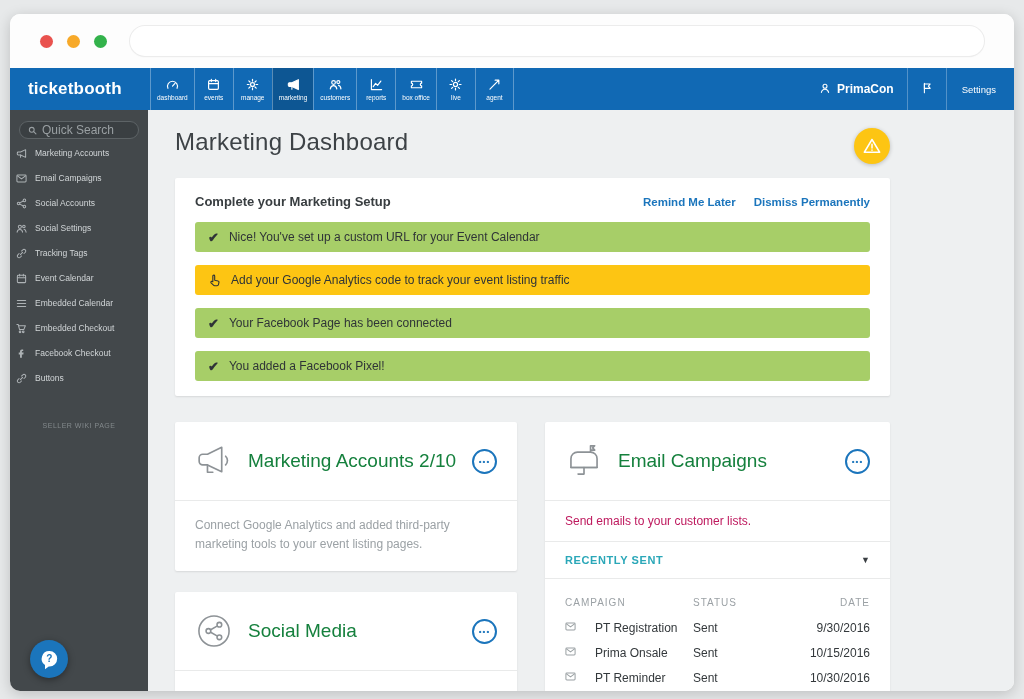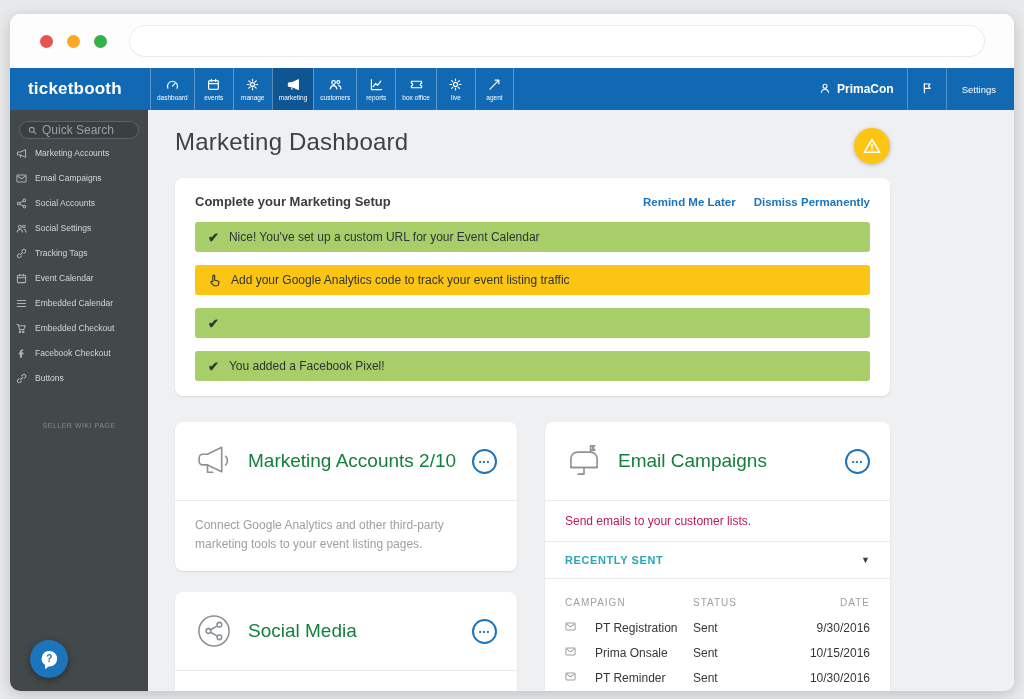--- a/index.html
+++ b/index.html
@@ -46,21 +46,21 @@
     display:flex;align-items:center;justify-content:center;box-shadow:0 2px 7px rgba(0,0,0,.38);cursor:pointer;z-index:5;border:0}
 
   
   .main{flex:1;background:#eef0f1;padding:18px 0 0 27px;overflow:hidden}
   .content{width:715px}
   .title-row{display:flex;align-items:flex-start;justify-content:space-between;margin-bottom:14px}
   .page-title{font-size:24px;color:#3d4246;font-weight:400;letter-spacing:.2px}
   .warn-badge{width:36px;height:36px;border-radius:50%;background:var(--warning,#fdc513);display:flex;align-items:center;
     justify-content:center;box-shadow:0 1px 4px rgba(0,0,0,.22);cursor:pointer;border:0}
 
-  .card{background:#fff;border-radius:8px;box-shadow:0 1px 2px rgba(0,0,0,.1)}
+  .card{background:#fff;border-radius:2px;box-shadow:0 1px 2px rgba(0,0,0,.1)}
   .setup-card{padding:16px 20px 2px}
   .setup-head{display:flex;align-items:center;justify-content:space-between;margin-bottom:13px}
   .setup-title{font-size:13px;color:#383d40;font-weight:bold}
   .setup-links{display:flex;gap:18px}
   .setup-link{font-size:11.5px;color:var(--link,#1b75bc);font-weight:bold;cursor:pointer;text-decoration:none}
   .banner{height:30px;border-radius:3px;display:flex;align-items:center;gap:10px;padding:0 13px;font-size:12px;
     color:#2f3437;margin-bottom:13px}
   .banner.success{background:var(--success,#a7ce68)}
   .banner.warning{background:var(--warning,#fdc513)}
   .bicon{display:flex;align-items:center;font-size:13px;font-weight:bold;color:#2f3437}
@@ -370,20 +370,21 @@
             <span class="bicon">
               <svg width="13" height="13" viewBox="0 0 14 14" fill="none" stroke="#2f3437" stroke-width="1.2" stroke-linecap="round" stroke-linejoin="round">
                   <path d="M5.2 8.3V2.2a1 1 0 0 1 2 0V6.8l3.6.7c.7.1 1.1.8 1 1.5l-.5 2.3a1.6 1.6 0 0 1-1.6 1.3H7.2c-.5 0-1-.2-1.3-.6L3.3 9.5c-.4-.5-.3-1.1.2-1.4.4-.3 1-.2 1.3.2z"></path>
                 </svg>
             </span>
             <span>Add your Google Analytics code to track your event listing traffic</span>
           </div>
 
           <div class="banner success">
             <span class="bicon">✔</span>
+            <span>Your Facebook Page has been connected</span>
           </div>
 
           <div class="banner success">
             <span class="bicon">✔</span>
             <span>You added a Facebook Pixel!</span>
           </div>
         </div>
 
         <div class="cards-row">
           <div class="col-left">
@@ -394,21 +395,21 @@
                   <svg width="38" height="38" viewBox="0 0 32 32" fill="none" stroke="#8d9296" stroke-width="1.4" stroke-linecap="round" stroke-linejoin="round">
                       <path d="M22.5 4.5 10.5 10.3H6.5a3 3 0 0 0-3 3v3a3 3 0 0 0 3 3h4l12 5.7z"></path>
                       <path d="M10.5 19.3v6.2H15"></path>
                       <path d="M25.8 12a5 5 0 0 1 0 7.2"></path>
                     </svg>
                 </span>
                 <span class="card-title">Marketing Accounts 2/10</span>
                 <button class="dots-btn">•••</button>
               </div>
               <div class="divider"></div>
-              <div class="card-body">Connect Google Analytics and other third-party marketing tools to your event listing pages.</div>
+              <div class="card-body">Connect Google Analytics and added third-party marketing tools to your event listing pages.</div>
             </div>
 
             <div class="card">
               <div class="card-head">
                 <span class="cicon">
                   <svg width="38" height="38" viewBox="0 0 34 34" fill="none" stroke="#8d9296" stroke-width="1.4">
                       <circle cx="17" cy="17" r="13.5"></circle>
                       <circle cx="21.8" cy="11.4" r="2.1"></circle>
                       <circle cx="12" cy="17" r="2.1"></circle>
                       <circle cx="21.8" cy="22.6" r="2.1"></circle>

